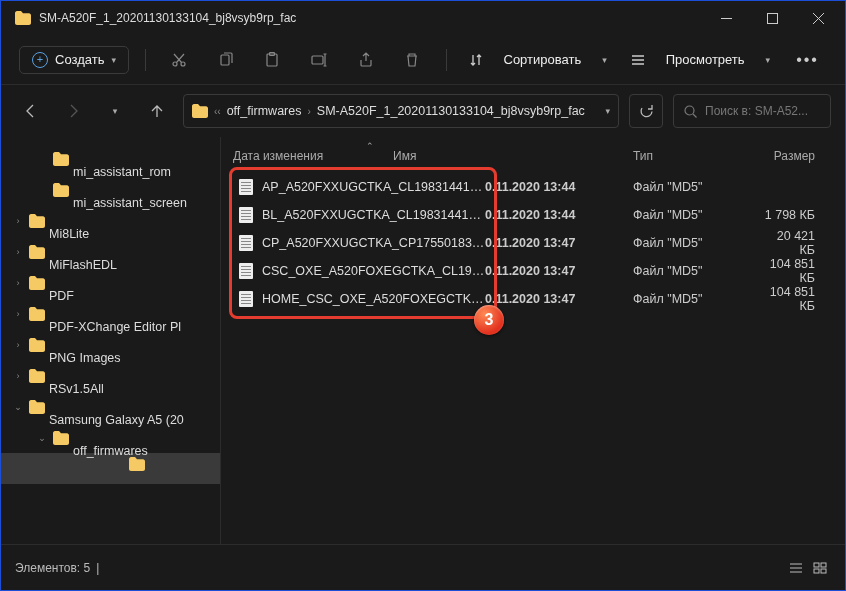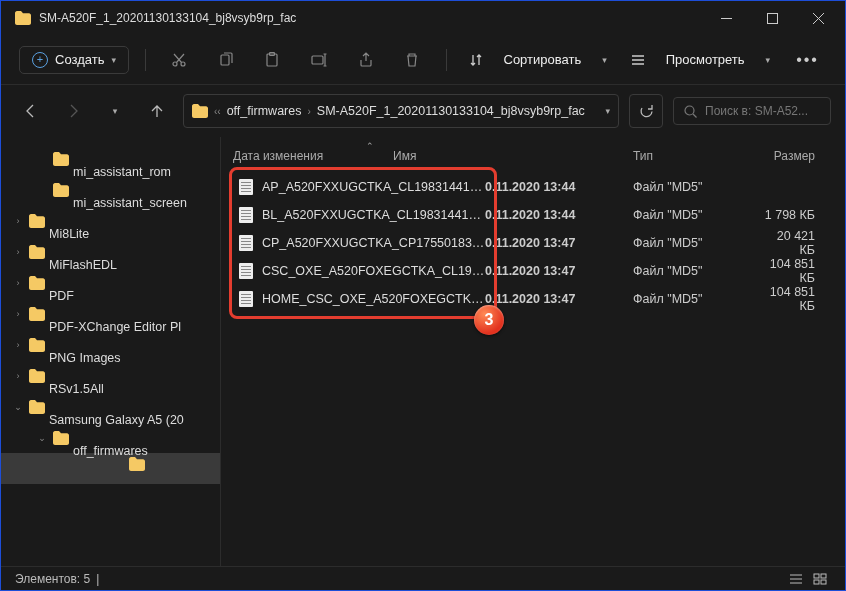--- a/index.html
+++ b/index.html
@@ -18,21 +18,21 @@
 .dots-btn { color: #ccc; padding: 0 8px; letter-spacing: 2px; }
 .navrow { height: 52px; display: flex; align-items: center; padding: 0 14px; gap: 10px; }
 .navbtn { width: 32px; height: 32px; display: flex; align-items: center; justify-content: center; color: #bbb; }
 .navbtn.dim { color: #555; }
 .breadcrumb { flex: 1; height: 34px; border: 1px solid #3a3a3a; border-radius: 4px; display: flex; align-items: center; padding: 0 8px; gap: 6px; font-size: 12.5px; overflow: hidden;}
 .bc-folder-icon { width: 16px; flex-shrink: 0; }
 .bc-seg { color: #ddd; white-space: nowrap; }
 .bc-sep { color: #888; font-size: 10px; }
 .bc-sp { flex: 1; }
 .refresh-btn { width: 34px; height: 34px; border: 1px solid #3a3a3a; border-radius: 4px; display: flex; align-items: center; justify-content: center; color: #bbb; }
-.search-box { width: 158px; height: 28px; border: 1px solid #3a3a3a; border-radius: 4px; display: flex; align-items: center; padding: 0 10px; gap: 8px; color: #777; font-size: 12px;}
+.search-box { width: 158px; height: 34px; border: 1px solid #3a3a3a; border-radius: 4px; display: flex; align-items: center; padding: 0 10px; gap: 8px; color: #777; font-size: 12px;}
 .main { flex: 1; display: flex; min-height: 0; }
 .sidebar { width: 219px; overflow: hidden; padding: 6px 0; }
 .tree-item { display: flex; align-items: center; height: 31px; padding-left: 10px; gap: 4px; font-size: 12.5px; color: #ddd; cursor: default;}
 .tree-item .chev { width: 14px; color: #888; font-size: 9px; text-align: center; flex-shrink: 0; }
 .tree-item .fi { flex-shrink: 0; }
 .tree-item .lbl { white-space: nowrap; overflow: hidden; text-overflow: ellipsis; margin-top: 27px; }
 .tree-item.d1 { padding-left: 34px; }
 .tree-item.d2 { padding-left: 52px; flex-direction: column; }
 .tree-item.sel { background: #3a3a3a; }
 .content { flex: 1; position: relative; border-left: 1px solid #2c2c2c; }
@@ -47,21 +47,21 @@
 .file-row { height: 28px; display: flex; align-items: center; font-size: 12.5px; }
 .file-row .fn { width: 252px; display: flex; align-items: center; gap: 9px; padding-left: 6px; overflow: hidden; white-space: nowrap; position: relative; z-index: 2; }
 .file-row .fn .txt { overflow: hidden; text-overflow: ellipsis; }
 .file-row .fd { width: 148px; color: #ccc; font-weight: bold; }
 .file-row .ft { width: 128px; color: #ccc; }
 .file-row .fs { flex: 1; text-align: right; padding-right: 22px; color: #ccc; }
 .file-icon { width: 14px; height: 16px; background: #eee; border-radius: 1px; position: relative; flex-shrink: 0;}
 .file-icon::after { content: ''; position: absolute; inset: 3px 2px; background: repeating-linear-gradient(#888 0 1px, transparent 1px 3px); }
 .highlight-box { position: absolute; left: 8px; top: 30px; width: 268px; height: 152px; border: 3.5px solid #e43d2f; border-radius: 8px; pointer-events: none; z-index: 3; }
 .badge { position: absolute; left: 253px; top: 168px; width: 30px; height: 30px; border-radius: 50%; background: radial-gradient(circle at 35% 30%, #ff8a55, #e2321f 68%); color: #fff; font-size: 16px; font-weight: 600; display: flex; align-items: center; justify-content: center; box-shadow: 0 1px 3px rgba(0,0,0,.6), inset 0 1px 2px rgba(255,255,255,.4); z-index: 4; }
-.statusbar { height: 24px; border-top: 1px solid #2c2c2c; display: flex; align-items: center; padding: 0 14px; font-size: 12px; color: #bbb; }
+.statusbar { height: 46px; border-top: 1px solid #2c2c2c; display: flex; align-items: center; padding: 0 14px; font-size: 12px; color: #bbb; }
 .statusbar .sp { flex: 1; }
 .viewmode { width: 22px; height: 18px; display: flex; align-items: center; justify-content: center; color: #bbb; margin-left: 2px; }
 svg { display: block; }
 .chev-down { font-size: 9px; color: #aaa; }
 </style>
 </head>
 <body>
 
 <div class="window">
 

